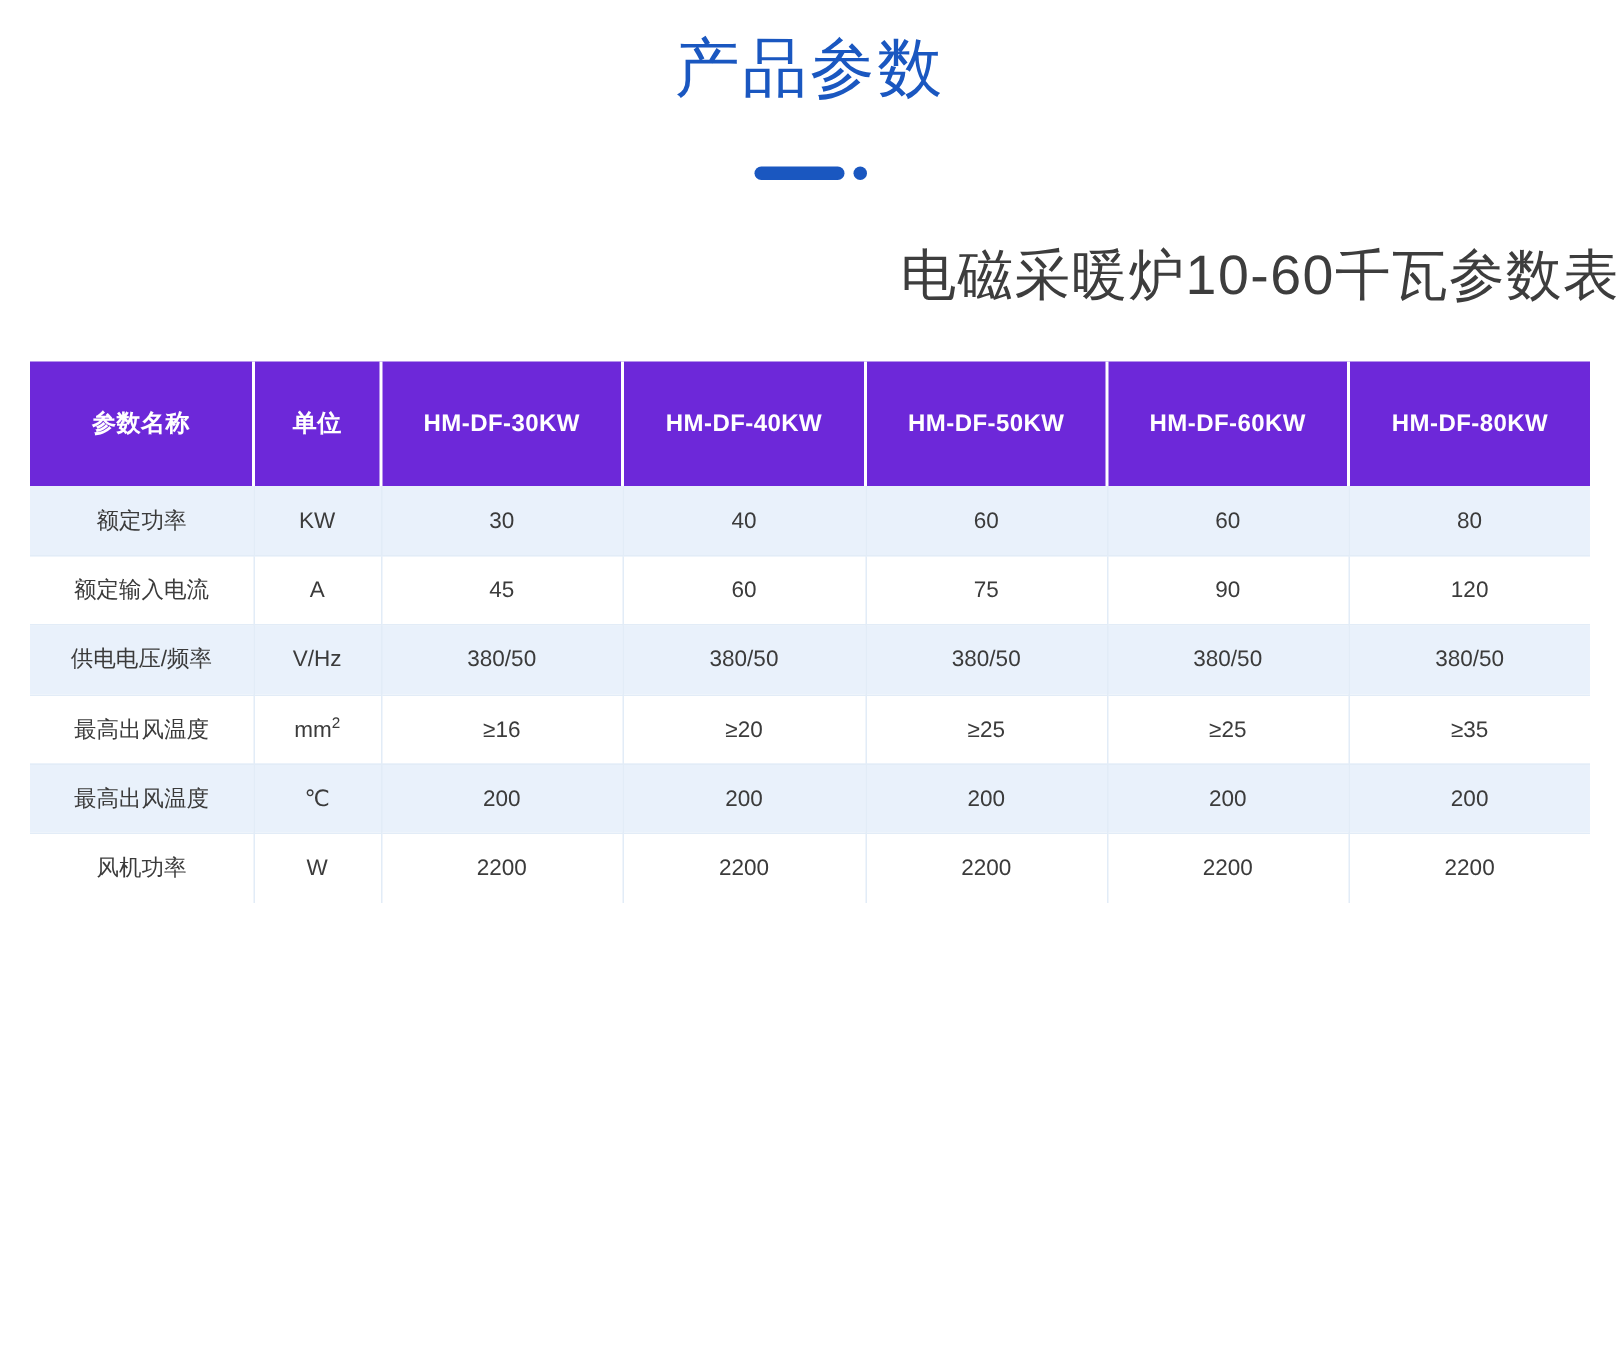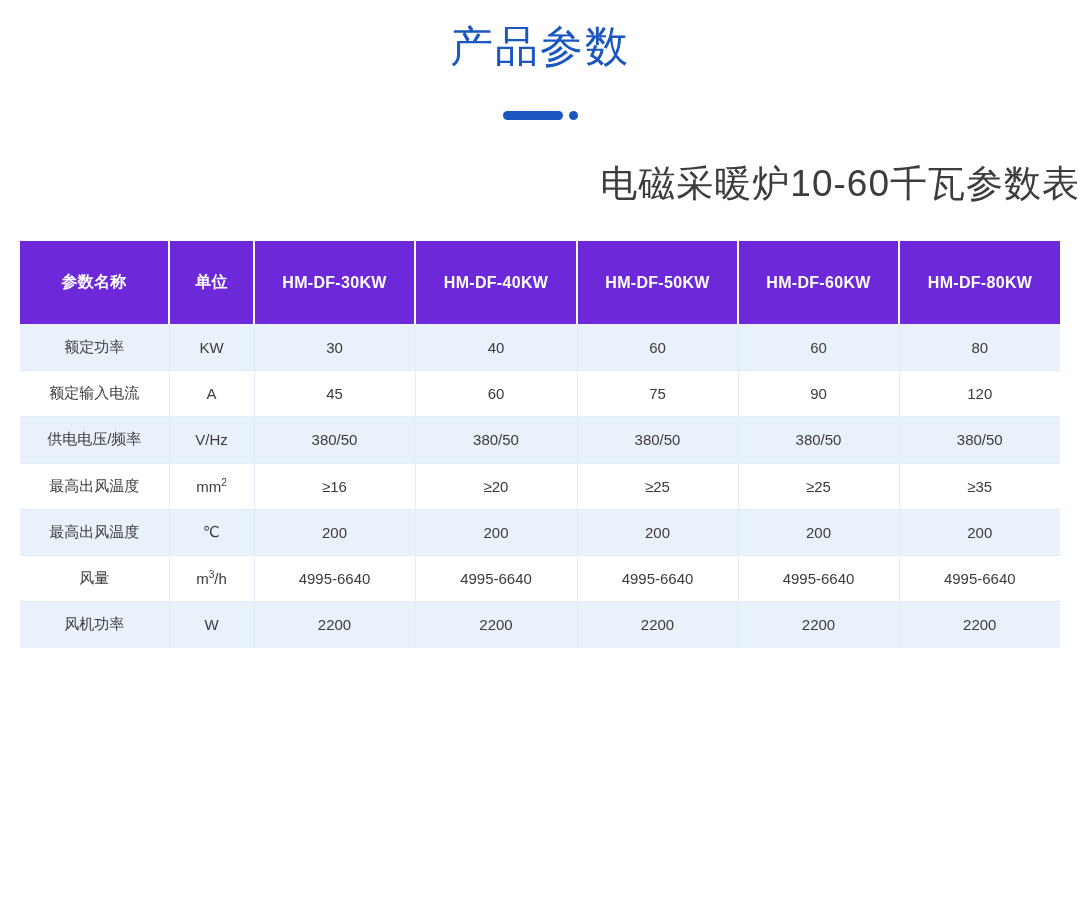--- a/index.html
+++ b/index.html
@@ -194,29 +194,20 @@
           <tr>
             <td class="param-name">最高出风温度</td>
             <td>℃</td>
             <td>200</td>
             <td>200</td>
             <td>200</td>
             <td>200</td>
             <td>200</td>
           </tr>
           <tr>
-            <td class="param-name">风量</td>
-            <td>m<sup>3</sup>/h</td>
-            <td>4995-6640</td>
-            <td>4995-6640</td>
-            <td>4995-6640</td>
-            <td>4995-6640</td>
-            <td>4995-6640</td>
-          </tr>
-          <tr>
             <td class="param-name">风机功率</td>
             <td>W</td>
             <td>2200</td>
             <td>2200</td>
             <td>2200</td>
             <td>2200</td>
             <td>2200</td>
           </tr>
         </tbody>
     </table>

